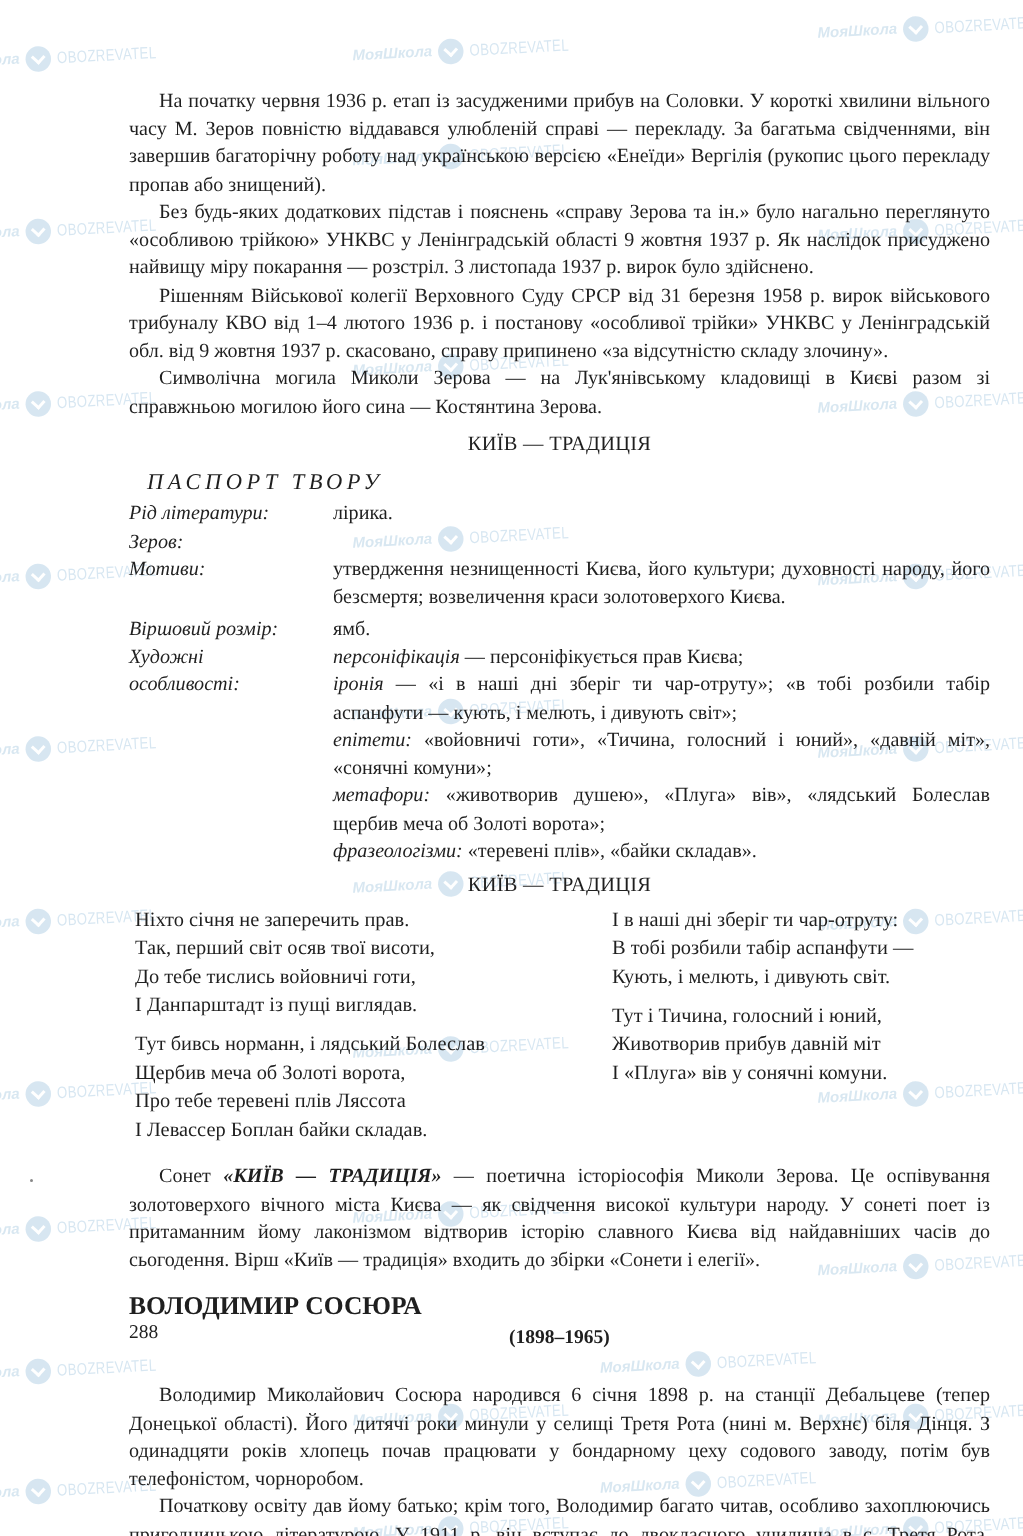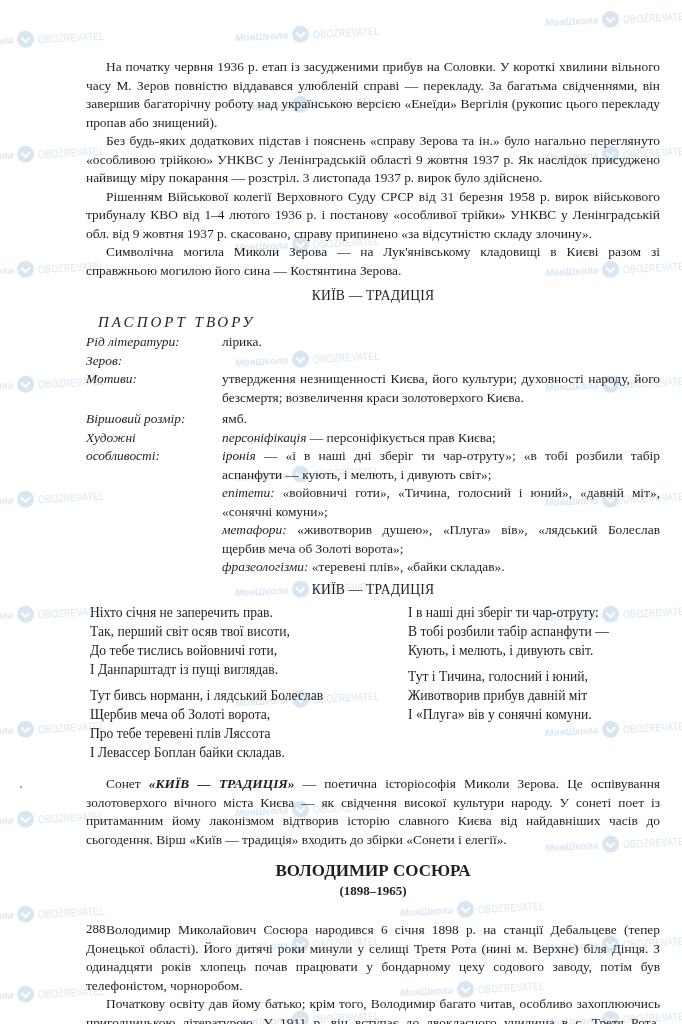--- a/index.html
+++ b/index.html
@@ -23,23 +23,23 @@
     .pp-row { display: flex; }
     .pp-label { width: 112px; flex: none; font-style: italic; }
     .pp-value { flex: 1; text-align: justify; margin-left: 24px; }
     .pp-value i { font-style: italic; }
     .poem-title { margin-top: 4px; margin-bottom: 4px; }
     .poem { display: flex; margin-left: 4px; }
     .poem .col-left { width: 318px; }
     .stanza { margin-bottom: 7px; }
     .stanza div { line-height: 19px; font-size: 13.6px; }
     .after-poem { margin-top: 6px; }
-    .bio-name { text-align: center; font-weight: bold; font-size: 17px; line-height: 20px; margin-top: 12px; }
+    .bio-name { font-weight: bold; font-size: 17px; line-height: 20px; margin-top: 12px; }
     .bio-years { text-align: center; font-weight: bold; font-size: 13px; line-height: 20px; margin-bottom: 20px; }
-    .page-number { position: absolute; left: 86px; top: 921px; font-size: 13px; z-index: 1; }
+    .page-number { position: absolute; left: 86px; top: 880px; font-size: 13px; z-index: 1; }
     .dot { position: absolute; left: 20px; top: 786px; width: 2px; height: 2px; background: #888; border-radius: 50%; }
   </style>
 </head>
 <body>
 
 <div class="wm-layer" id="wm-layer">
     <div class="wm" style="left: -40px; top: 30px;">
       <span class="wm-school">МояШкола</span>
       <span class="wm-logo"></span>
       <span class="wm-brand">OBOZREVATEL</span>

